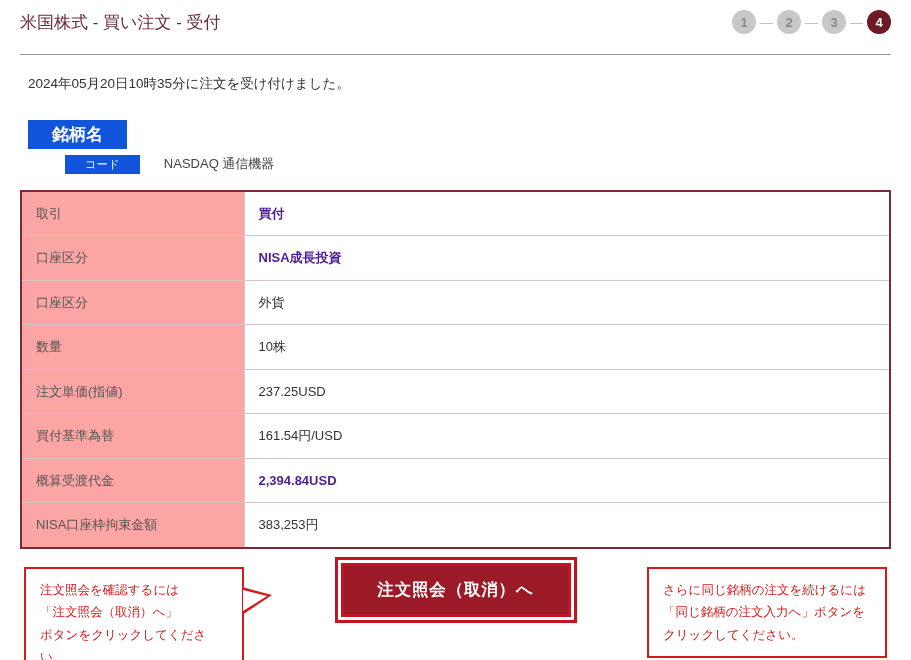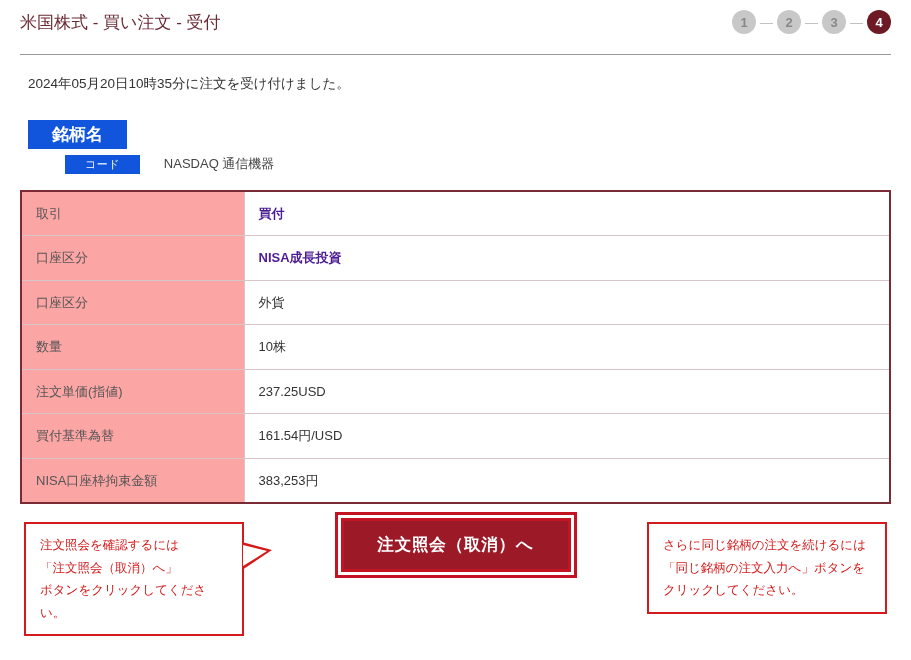--- a/index.html
+++ b/index.html
@@ -203,20 +203,24 @@
       </tr>
       <tr>
         <th>注文単価(指値)</th>
         <td>237.25USD</td>
       </tr>
       <tr>
         <th>買付基準為替</th>
         <td>161.54円/USD</td>
       </tr>
       <tr>
+        <th>概算受渡代金</th>
+        <td class="emph">2,394.84USD</td>
+      </tr>
+      <tr>
         <th>NISA口座枠拘束金額</th>
         <td>383,253円</td>
       </tr>
     </tbody>
 </table>
 
 <div class="btn-row">
   <div class="callout left">
     <span id="callout-left-text">注文照会を確認するには<br>「注文照会（取消）へ」<br>ボタンをクリックしてください。</span>
     <span class="callout-arrow"></span>

